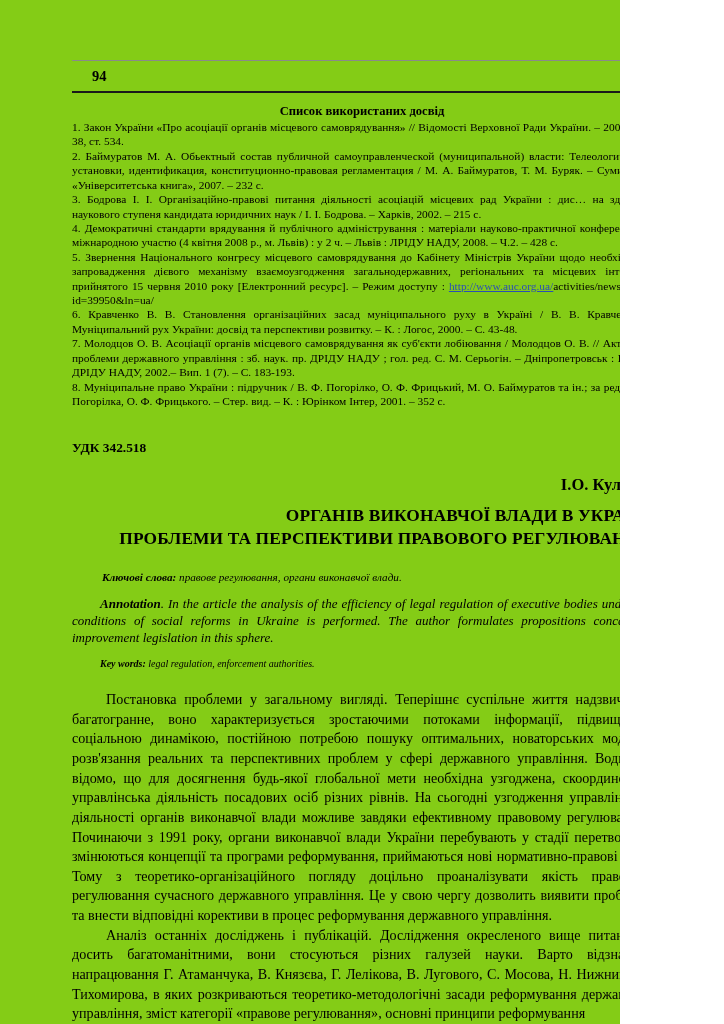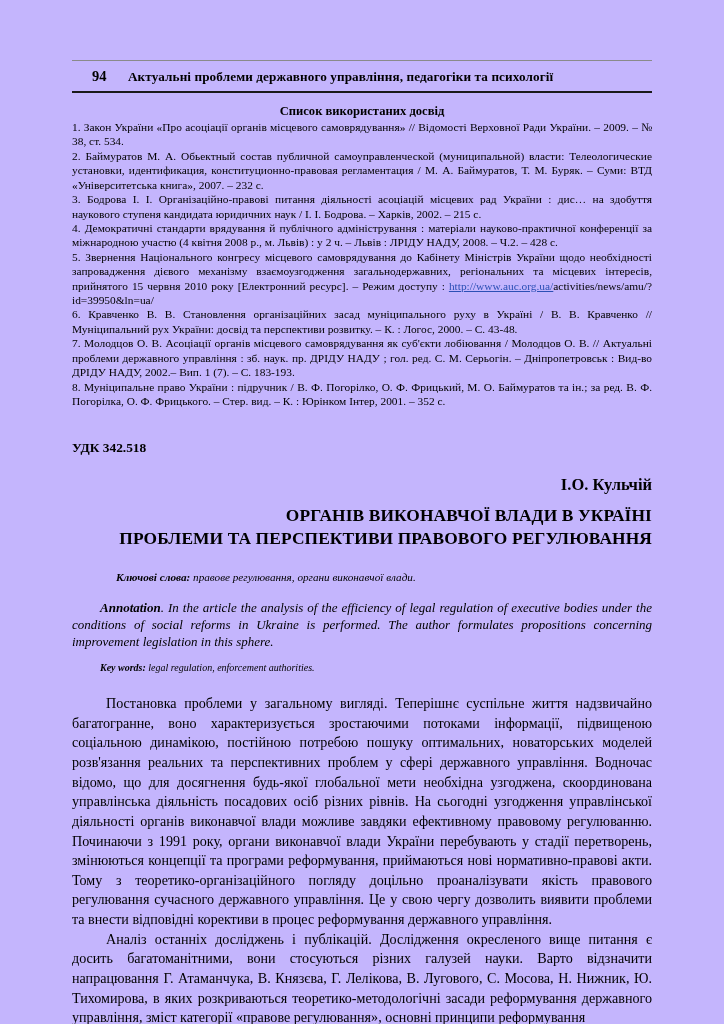--- a/index.html
+++ b/index.html
@@ -6,23 +6,23 @@
     margin: 0;
     padding: 0;
     background: #ffffff;
   }
   body {
     font-family: "Liberation Serif", "DejaVu Serif", serif;
     color: #000000;
   }
   .page {
     position: relative;
-    width: 724px;
+    width: 620px;
     height: 1024px;
-    background: #c4b5fd;
+    background: #84cc16;
     overflow: hidden;
     box-sizing: border-box;
   }
   .content {
     position: absolute;
     left: 72px;
     top: 0;
     width: 580px;
   }
 
@@ -122,21 +122,21 @@
   }
   .abs-uk .lead {
     font-weight: bold;
     font-style: italic;
   }
   .abs-kw {
     font-size: 11.2px;
     font-style: italic;
     line-height: 1.30;
     text-indent: 28px;
-    margin: 16px;
+    margin: 2px;
   }
   .abs-kw .lead {
     font-weight: bold;
     font-style: italic;
   }
 
   .en-title {
     font-weight: bold;
     font-size: 13.2px;
     text-align: center;
@@ -187,21 +187,20 @@
 </head>
 <body>
 
 <div class="page">
   <div class="content">
 
     <div class="runhead">
       <div class="rule-top"></div>
       <div class="runhead-row">
         <div class="runhead-pageno">94</div>
-        <div class="runhead-title">Актуальні проблеми державного управління, педагогіки та психології</div>
       </div>
       <div class="rule-bottom"></div>
     </div>
 
     <div class="refs">
       <div class="refs-heading">Список використаних досвід</div>
 
       <p class="ref-item">1. Закон України «Про асоціації органів місцевого самоврядування» // Відомості Верховної Ради України. – 2009. – № 38, ст. 534.</p>
       <p class="ref-item">2. Баймуратов М. А. Обьектный состав публичной самоуправленческой (муниципальной) власти: Телеологические установки, идентификация, конституционно-правовая регламентация / М. А. Баймуратов, Т. М. Буряк. – Суми: ВТД «Університетська книга», 2007. – 232 с.</p>
       <p class="ref-item">3. Бодрова І. І. Організаційно-правові питання діяльності асоціацій місцевих рад України : дис… на здобуття наукового ступеня кандидата юридичних наук / І. І. Бодрова. – Харків, 2002. – 215 с.</p>

